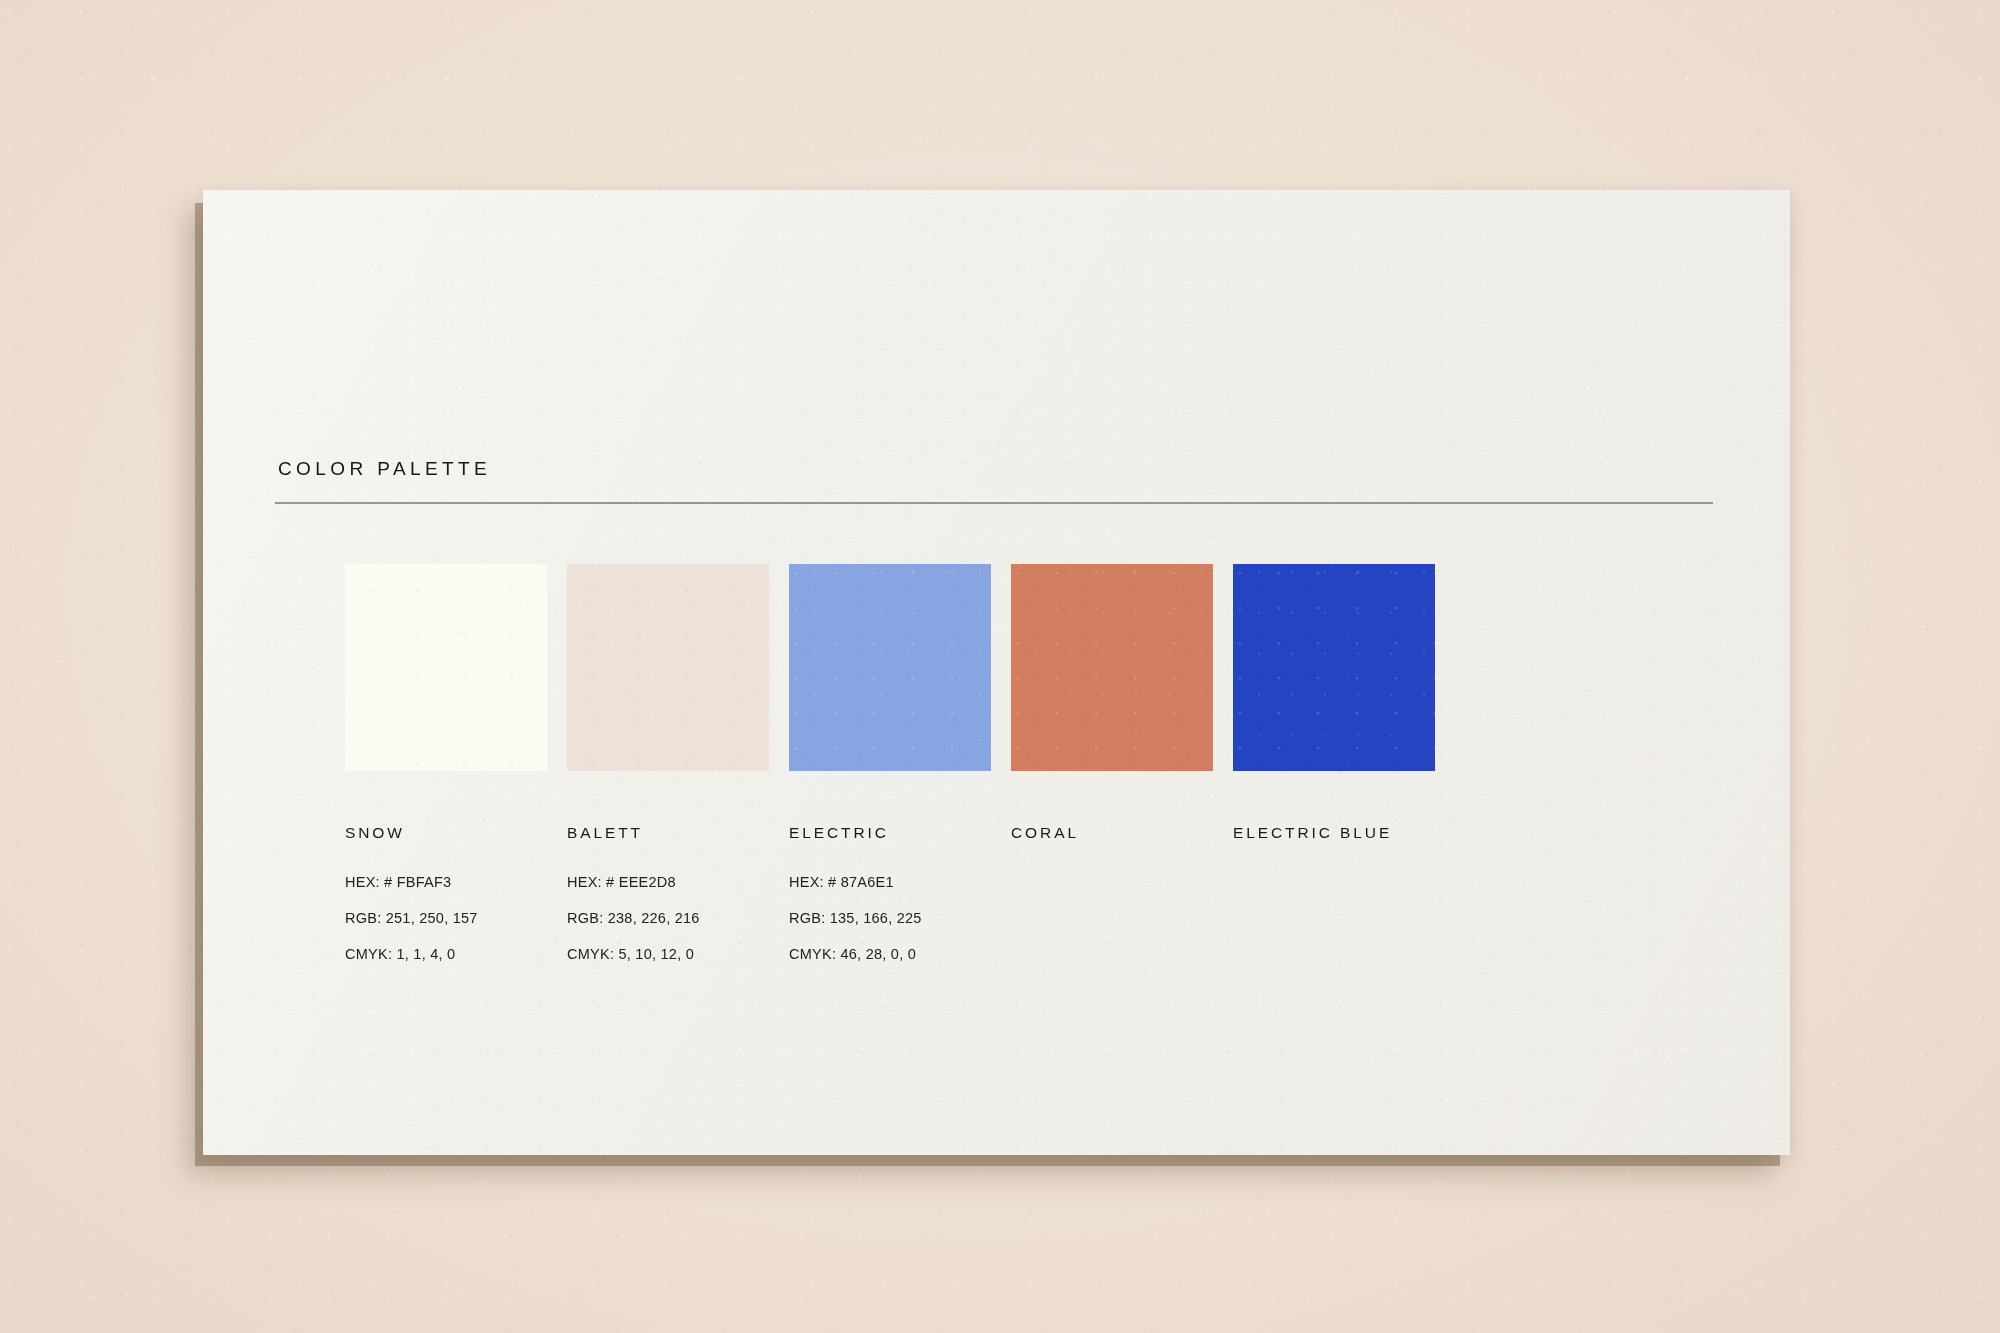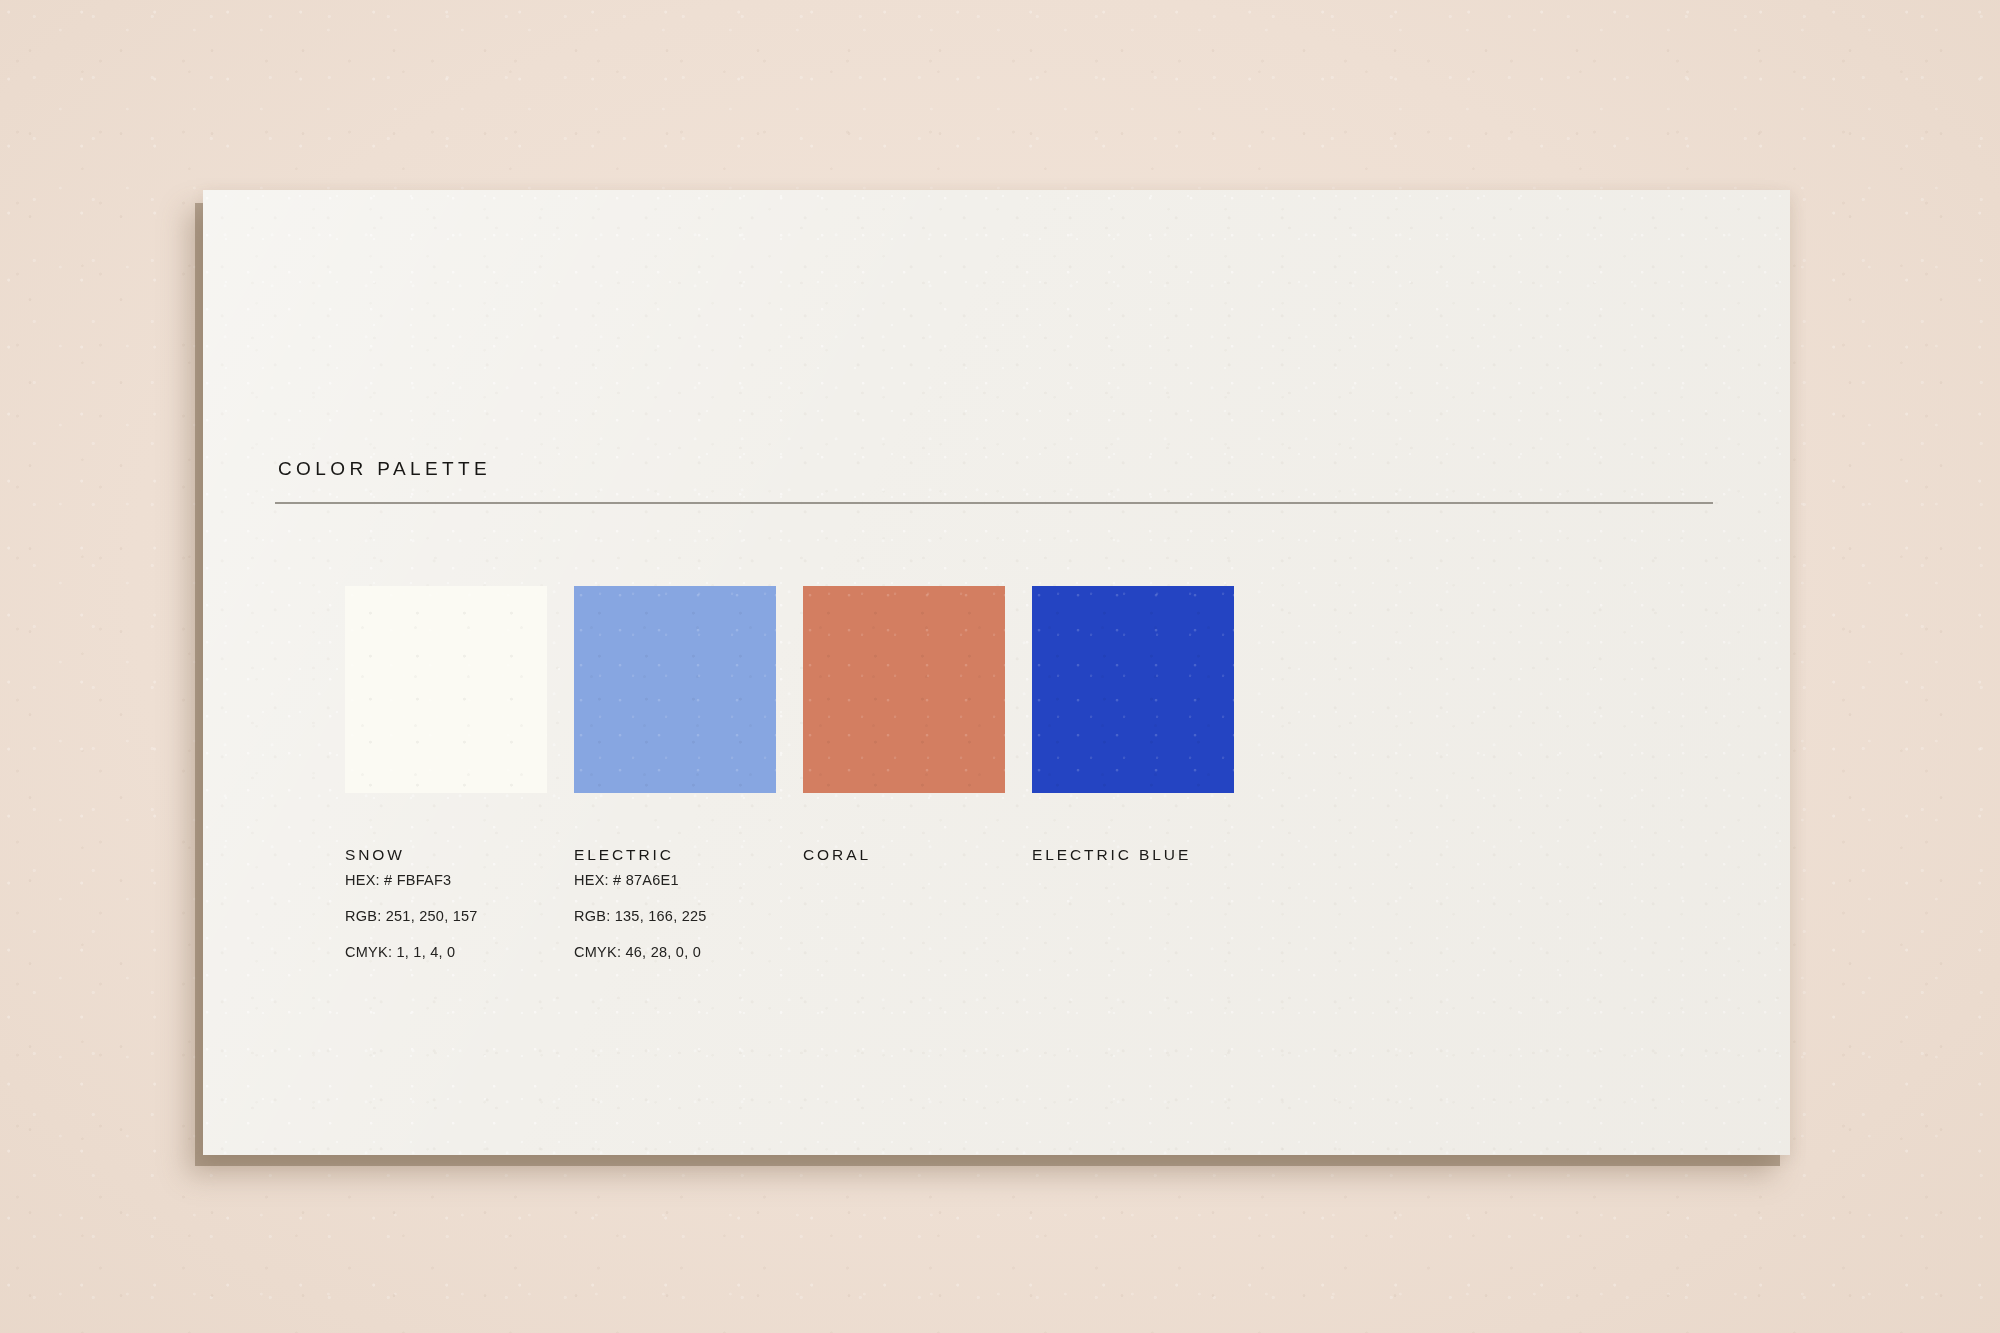--- a/index.html
+++ b/index.html
@@ -80,23 +80,23 @@
   #title-rule {
     position:absolute;
     left:72px; top:312px;
     width:1438px; height:2px;
     background:#9A968E;
   }
 
   
   #swatch-row {
     position:absolute;
-    left:142px; top:396px;
+    left:142px; top:374px;
     display:flex;
-    gap:27px;
+    gap:20px;
   }
   .swatch-col { width:202px; }
 
   .swatch-chip {
     width:202px; height:207px;
     position:relative;
     overflow:hidden;
   }
   .swatch-chip::after {
     content:"";
@@ -111,21 +111,21 @@
     pointer-events:none;
   }
 
   .swatch-name {
     margin-top:53px;
     font-size:15.5px;
     letter-spacing:2.9px;
     color:#1A1917;
     white-space:nowrap;
   }
-  .swatch-specs { margin-top:8px; }
+  .swatch-specs { margin-top:32px; }
   .spec-line {
     font-size:14.5px;
     letter-spacing:.25px;
     color:#232220;
     white-space:nowrap;
     margin-bottom:20px;
   }
   .spec-line:last-child { margin-bottom:0; }
 </style>
 </head>
@@ -149,20 +149,29 @@
         <div class="swatch-col">
           <div class="swatch-chip" style="background: rgb(251, 250, 243);"></div>
           <div class="swatch-name">SNOW</div>
           <div class="swatch-specs">
             <div class="spec-line">HEX: # FBFAF3</div>
             <div class="spec-line">RGB: 251, 250, 157</div>
             <div class="spec-line">CMYK: 1, 1, 4, 0</div>
           </div>
         </div>
         <div class="swatch-col">
+          <div class="swatch-chip" style="background: rgb(238, 226, 216);"></div>
+          <div class="swatch-name">BALETT</div>
+          <div class="swatch-specs">
+            <div class="spec-line">HEX: # EEE2D8</div>
+            <div class="spec-line">RGB: 238, 226, 216</div>
+            <div class="spec-line">CMYK: 5, 10, 12, 0</div>
+          </div>
+        </div>
+        <div class="swatch-col">
           <div class="swatch-chip" style="background: rgb(135, 166, 225);"></div>
           <div class="swatch-name">ELECTRIC</div>
           <div class="swatch-specs">
             <div class="spec-line">HEX: # 87A6E1</div>
             <div class="spec-line">RGB: 135, 166, 225</div>
             <div class="spec-line">CMYK: 46, 28, 0, 0</div>
           </div>
         </div>
         <div class="swatch-col">
           <div class="swatch-chip" style="background: rgb(211, 126, 97);"></div>

